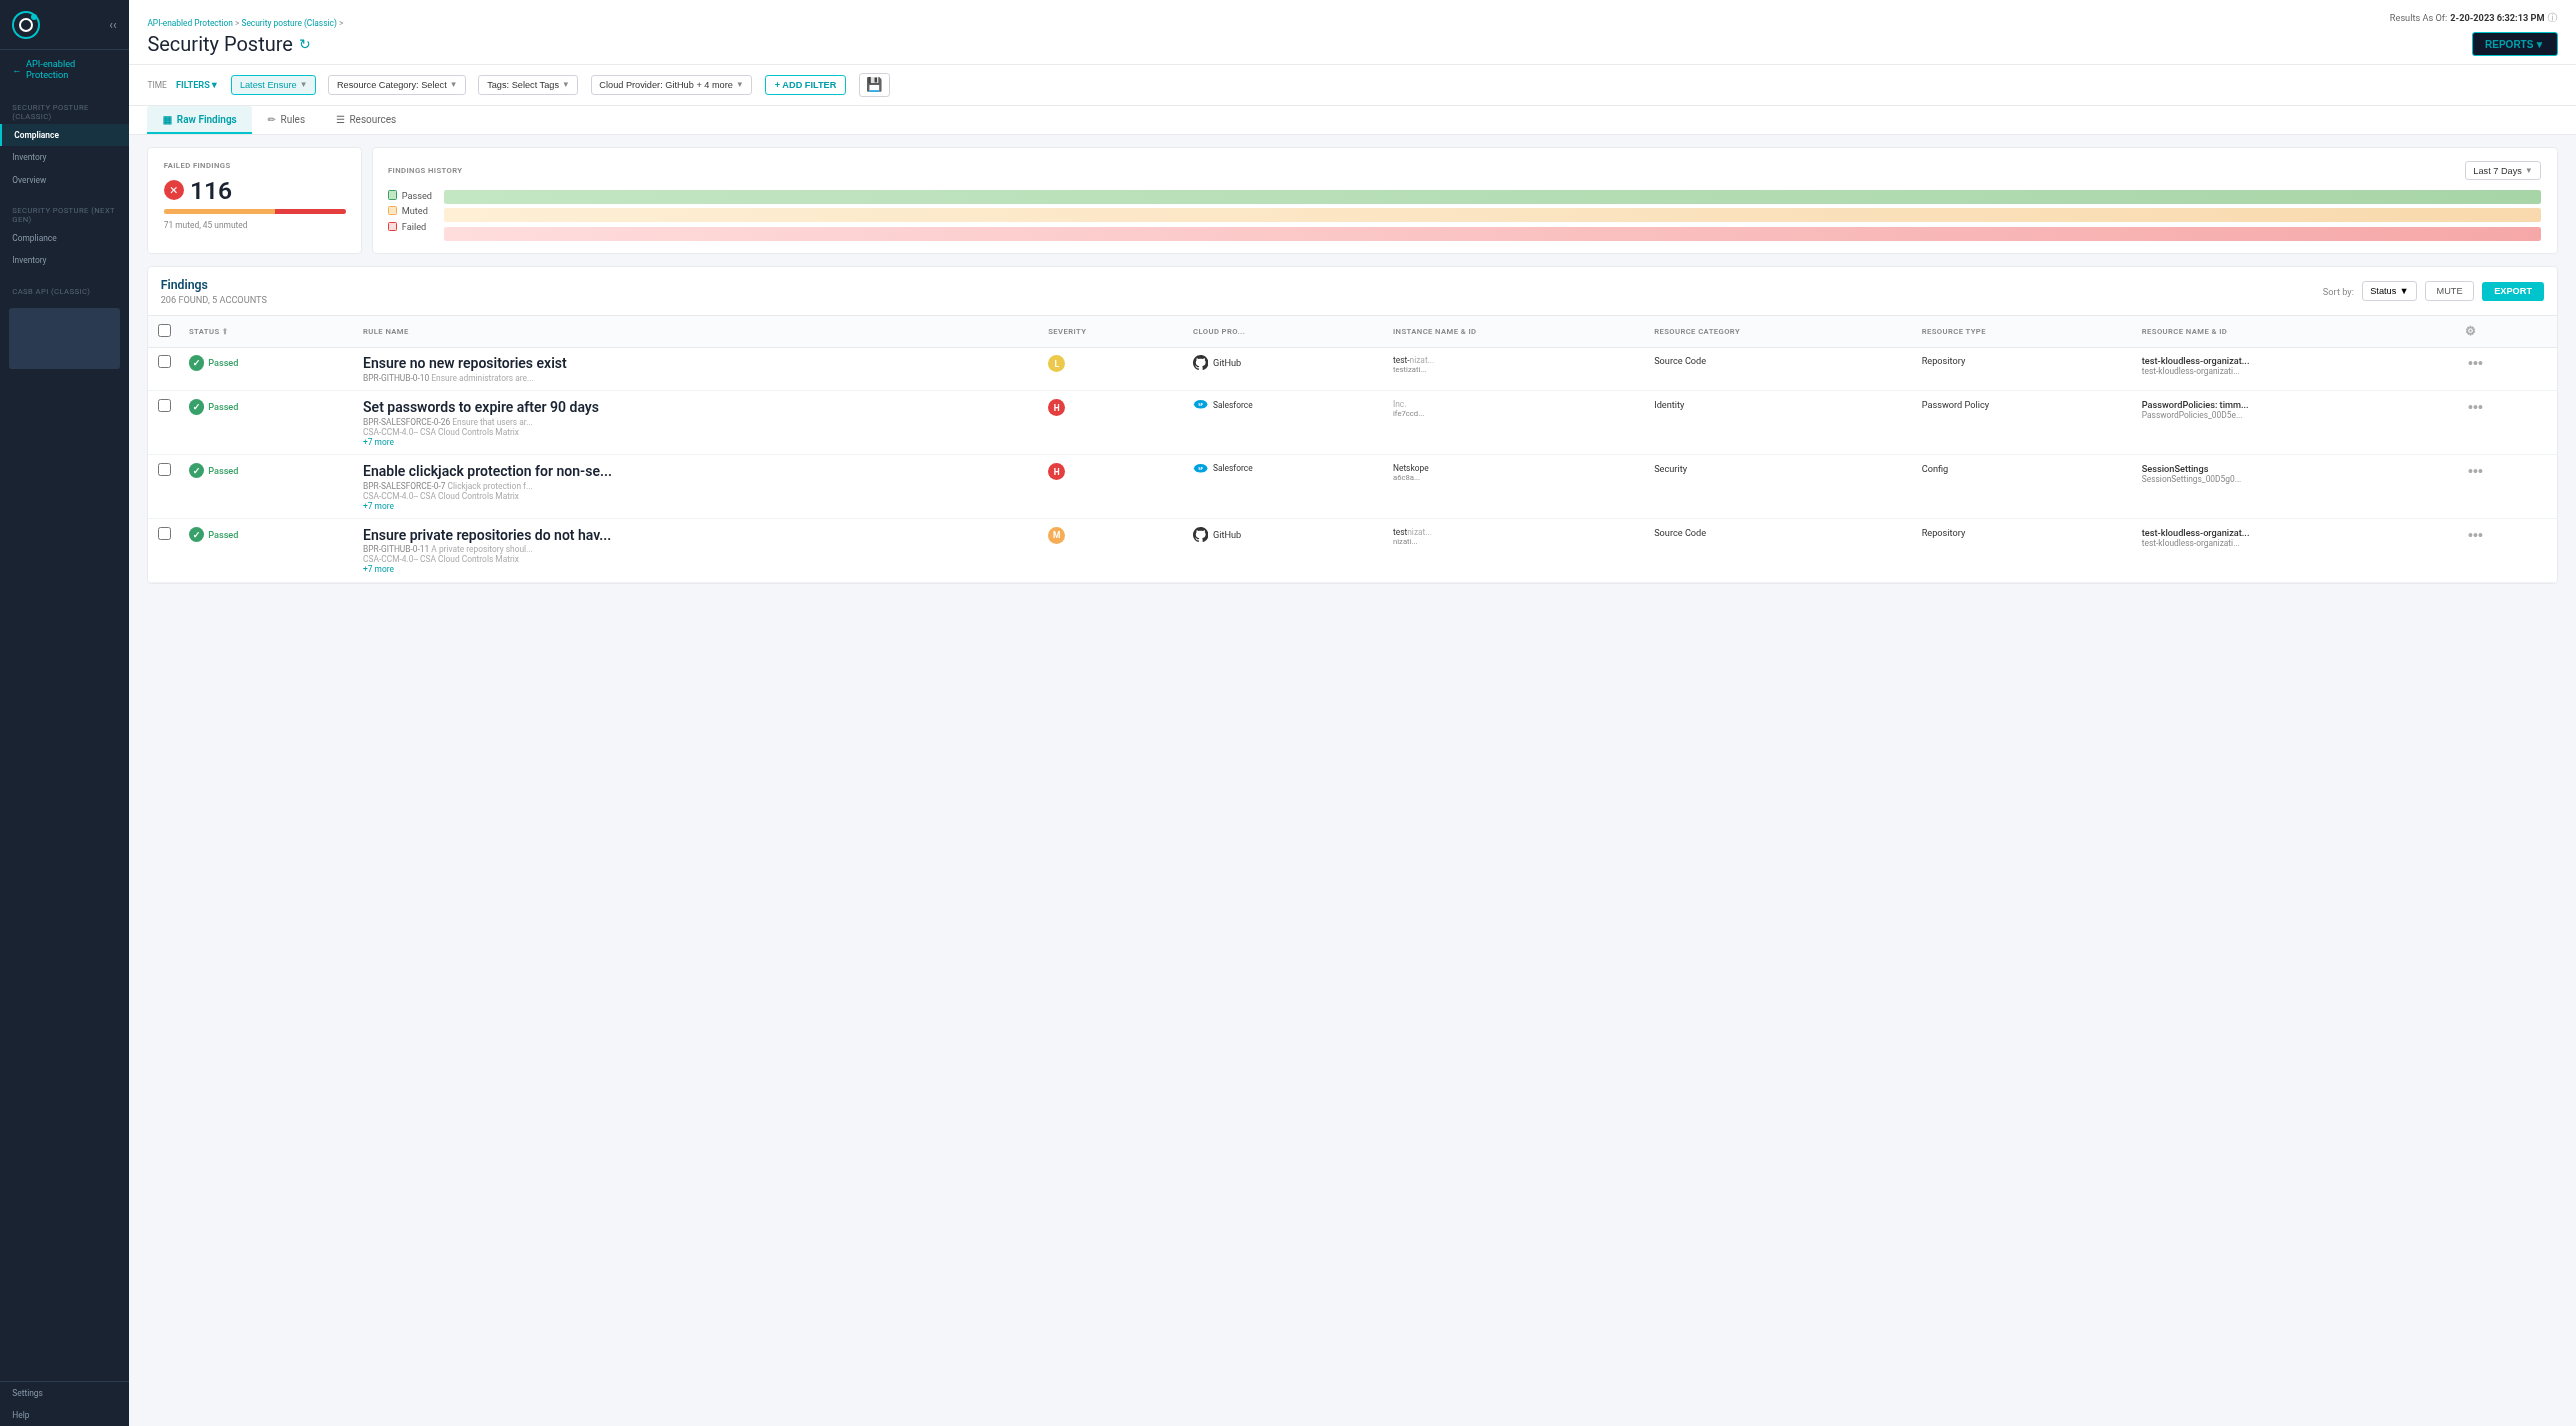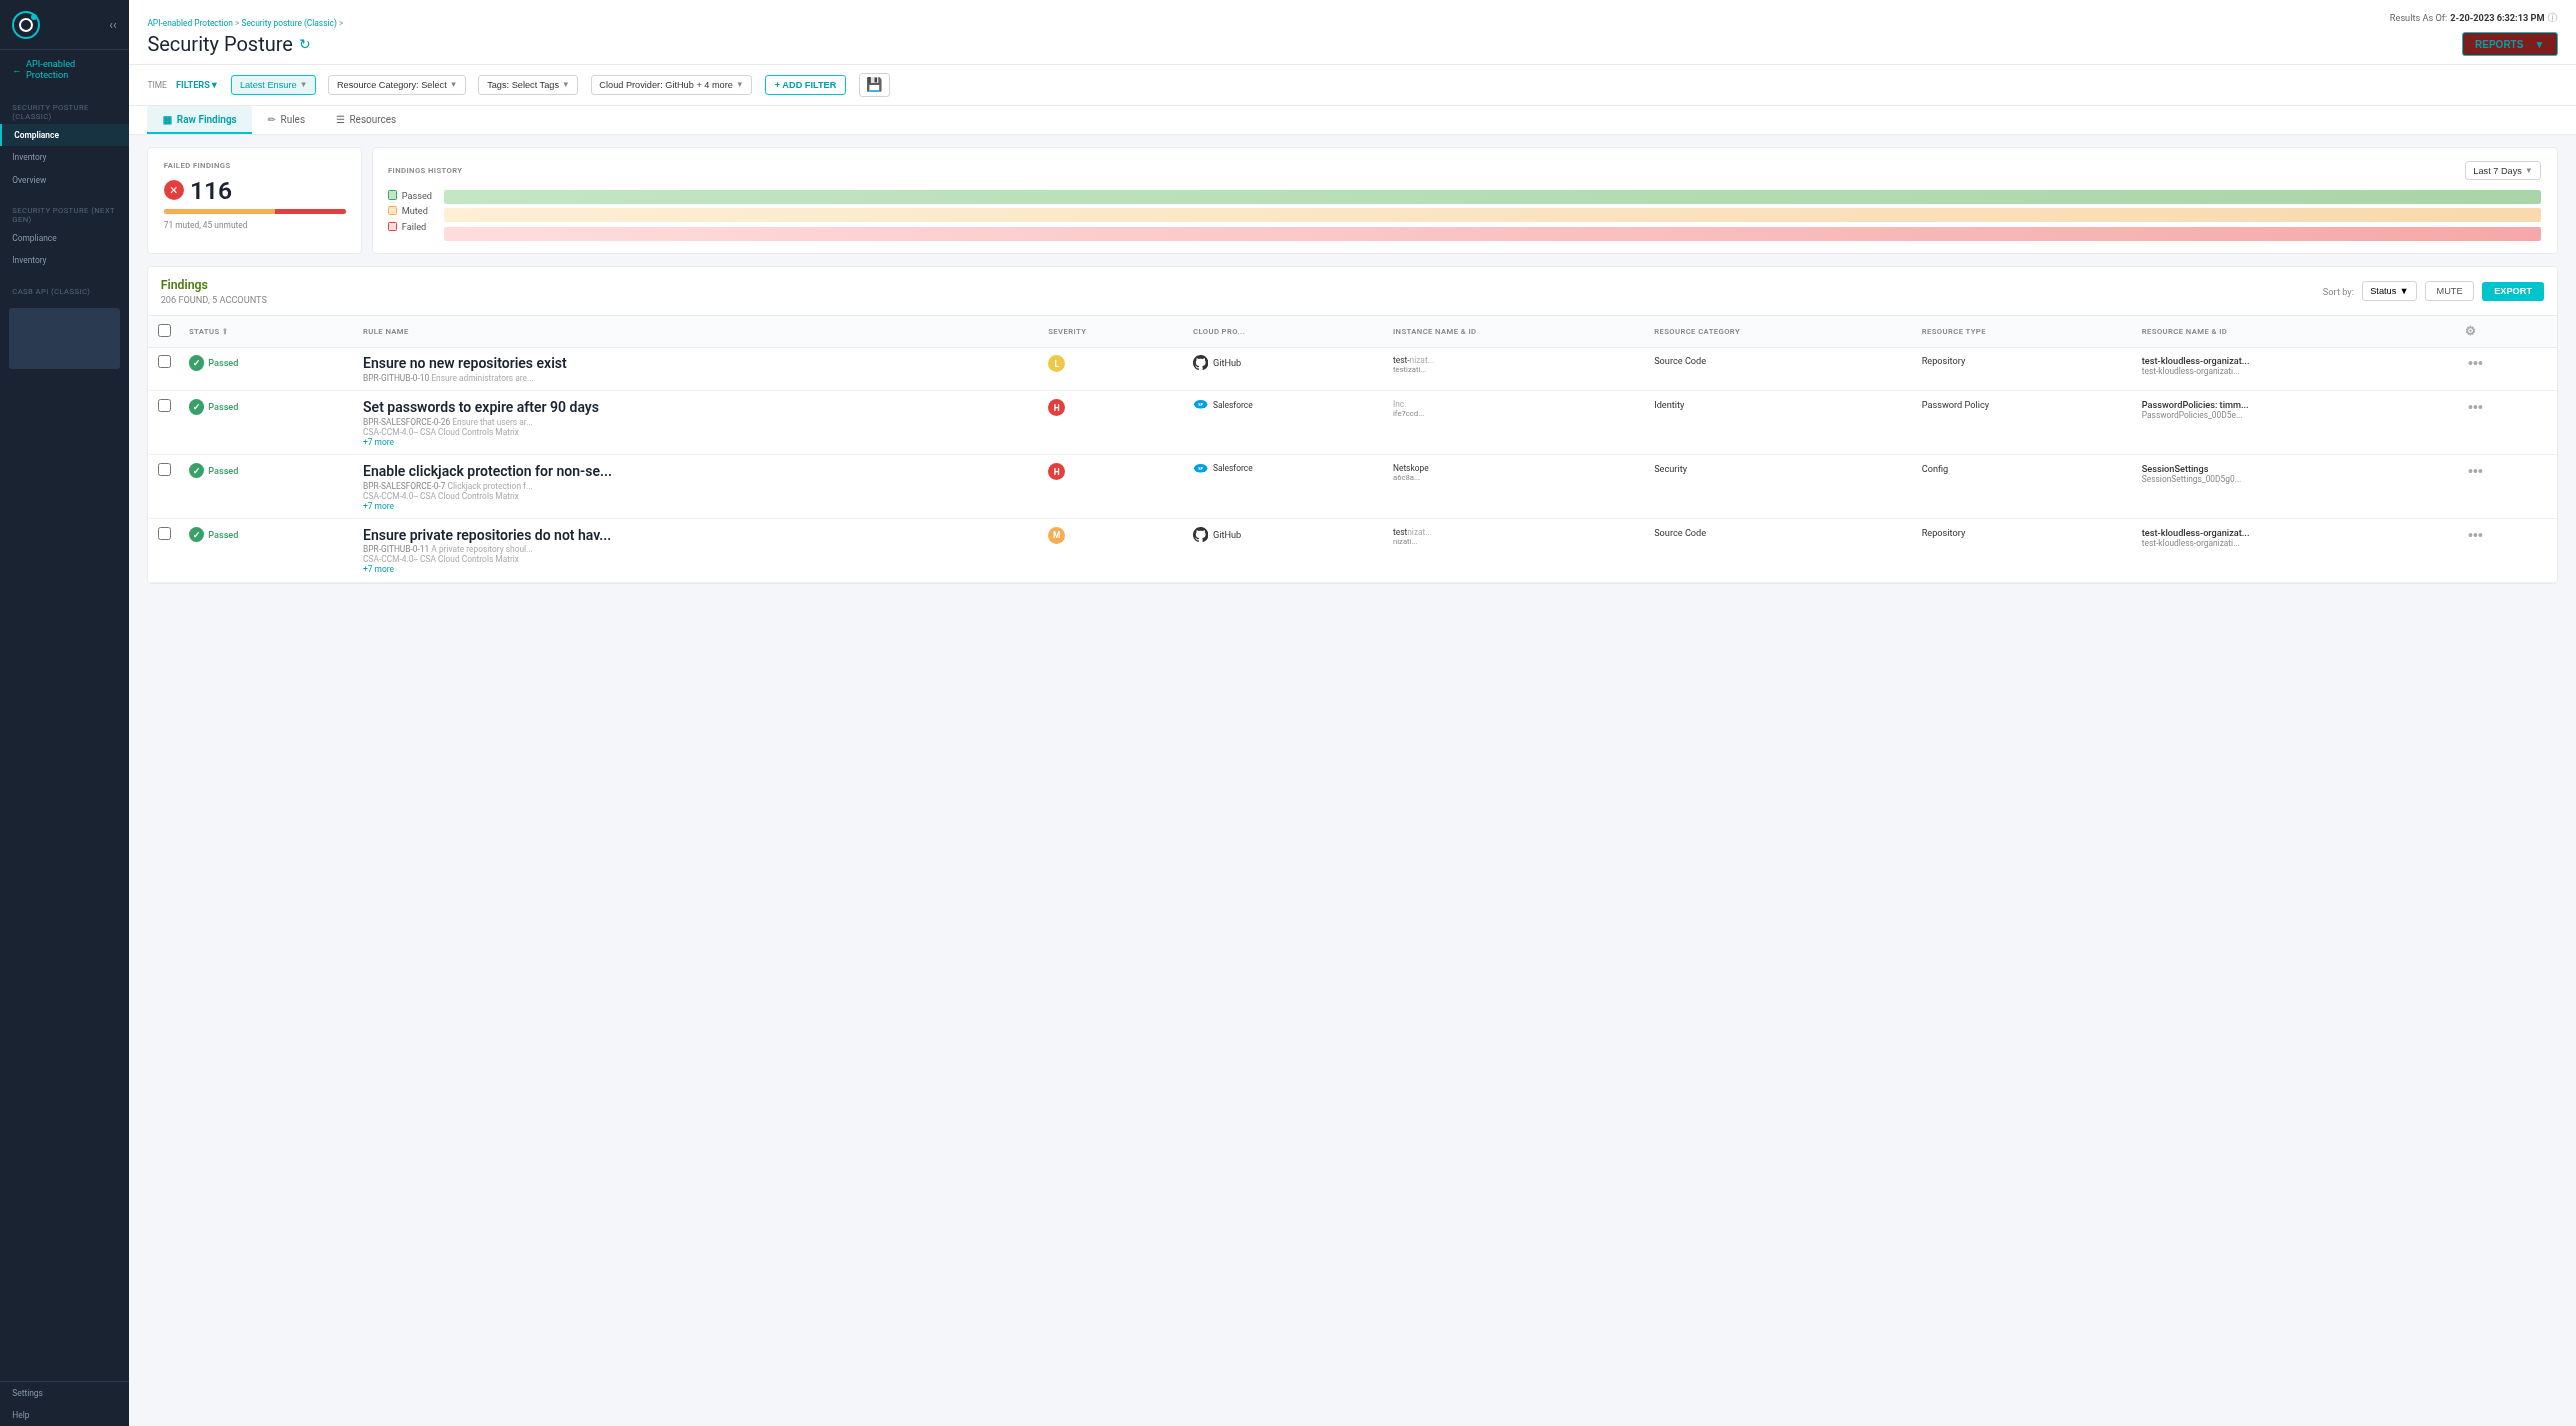--- a/index.html
+++ b/index.html
@@ -46,21 +46,21 @@
     .add-filter-btn { border: 0.8px solid #00c4cc; border-radius: 3.1px; padding: 3.8px 9.2px; font-size: 9.2px; background: #fff; cursor: pointer; color: #00a0aa; font-weight: 600; }
     .save-btn { border: 0.8px solid #d0d3d9; border-radius: 3.1px; padding: 3.8px 6.1px; background: #fff; cursor: pointer; color: #666; }
 
     
     .tabs { padding: 0 18.4px; background: #fff; border-bottom: 0.8px solid #e8eaed; display: flex; gap: 0; }
     .tab { padding: 7.7px 15.4px; font-size: 10px; cursor: pointer; border-bottom: 2.3px solid transparent; display: flex; align-items: center; gap: 4.6px; color: #666; }
     .tab.active { border-bottom-color: #00c4cc; color: #00a0aa; font-weight: 600; background: #e8f6f7; border-radius: 3.1px 3.1px 0 0; }
 
     
     .content { flex: 1; overflow-y: auto; padding: 12.3px 18.4px; background: #f5f6fa; }
-    .reports-btn { border: 0.8px solid #00c4cc; border-radius: 3.1px; padding: 5.4px 12.3px; font-size: 10px; background: #7f1d1d; cursor: pointer; color: #00a0aa; font-weight: 600; display: flex; align-items: center; gap: 11px; position: absolute; right: 18.4px; top: 61px; }
+    .reports-btn { border: 0.8px solid #00c4cc; border-radius: 3.1px; padding: 5.4px 12.3px; font-size: 10px; background: #0f172a; cursor: pointer; color: #00a0aa; font-weight: 600; display: flex; align-items: center; gap: 1px; position: absolute; right: 18.4px; top: 61px; }
 
     
     .stats-row { display: flex; gap: 9.2px; margin-bottom: 12.3px; }
     .stats-card { background: #fff; border: 0.8px solid #e8eaed; border-radius: 4.6px; padding: 12.3px 15.4px; flex: 1; max-width: 215px; }
     .findings-history-card { background: #fff; border: 0.8px solid #e8eaed; border-radius: 4.6px; padding: 12.3px 15.4px; flex: 2; }
     .stat-label { font-size: 7.7px; color: #888; text-transform: uppercase; letter-spacing: 0.4px; margin-bottom: 6.1px; font-weight: 600; }
     .stat-value-row { display: flex; align-items: center; gap: 6.1px; margin-bottom: 4.6px; }
     .stat-value { font-size: 24.6px; font-weight: 600; color: #1a2332; }
     .stat-icon-failed { background: #e53e3e; border-radius: 50%; width: 20px; height: 20px; display: flex; align-items: center; justify-content: center; color: #fff; font-size: 10.7px; flex-shrink: 0; }
     .stat-icon-passed { background: #38a169; border-radius: 50%; width: 20px; height: 20px; display: flex; align-items: center; justify-content: center; color: #fff; font-size: 10.7px; flex-shrink: 0; }
@@ -88,21 +88,21 @@
     .chart-line-passed { background: linear-gradient(to right, #c3e6c3, #a8d5a8); }
     .chart-line-muted { background: linear-gradient(to right, #fde8c3, #f6c98a); }
     .chart-line-failed { background: linear-gradient(to right, #fdd, #f6a8a8); }
     .history-content { display: flex; gap: 12.3px; }
     .history-left { display: flex; flex-direction: column; justify-content: space-between; }
     .history-right { flex: 1; display: flex; flex-direction: column; gap: 4.6px; justify-content: center; }
 
     
     .findings-section { background: #fff; border: 0.8px solid #e8eaed; border-radius: 4.6px; overflow: hidden; }
     .findings-header { padding: 10.7px 12.3px; border-bottom: 0.8px solid #e8eaed; display: flex; align-items: center; justify-content: space-between; }
-    .findings-title { font-size: 12.3px; font-weight: 600; color: #4d7c0f; }
+    .findings-title { font-size: 12.3px; font-weight: 600; color: #0c4a6e; }
     .findings-count { font-size: 9.2px; color: #888; margin-top: 1.5px; }
     .findings-actions { display: flex; align-items: center; gap: 7.7px; }
     .sort-label { font-size: 9.2px; color: #888; }
     .sort-dropdown { border: 0.8px solid #d0d3d9; border-radius: 3.1px; padding: 3.8px 7.7px; font-size: 9.2px; background: #fff; cursor: pointer; display: flex; align-items: center; gap: 3.1px; }
     .mute-btn { border: 0.8px solid #d0d3d9; border-radius: 3.1px; padding: 3.8px 10.7px; font-size: 9.2px; background: #fff; cursor: pointer; color: #555; }
     .export-btn { border: none; border-radius: 3.1px; padding: 4.6px 12.3px; font-size: 9.2px; background: #00c4cc; cursor: pointer; color: #fff; font-weight: 600; }
     .table-wrap { overflow-x: auto; }
     table { width: 100%; border-collapse: collapse; }
     thead th { padding: 7.7px 9.2px; font-size: 7.7px; color: #888; text-transform: uppercase; letter-spacing: 0.4px; font-weight: 600; border-bottom: 0.8px solid #e8eaed; text-align: left; white-space: nowrap; background: #fafbfc; }
     tbody tr { border-bottom: 0.8px solid #f0f2f5; }

